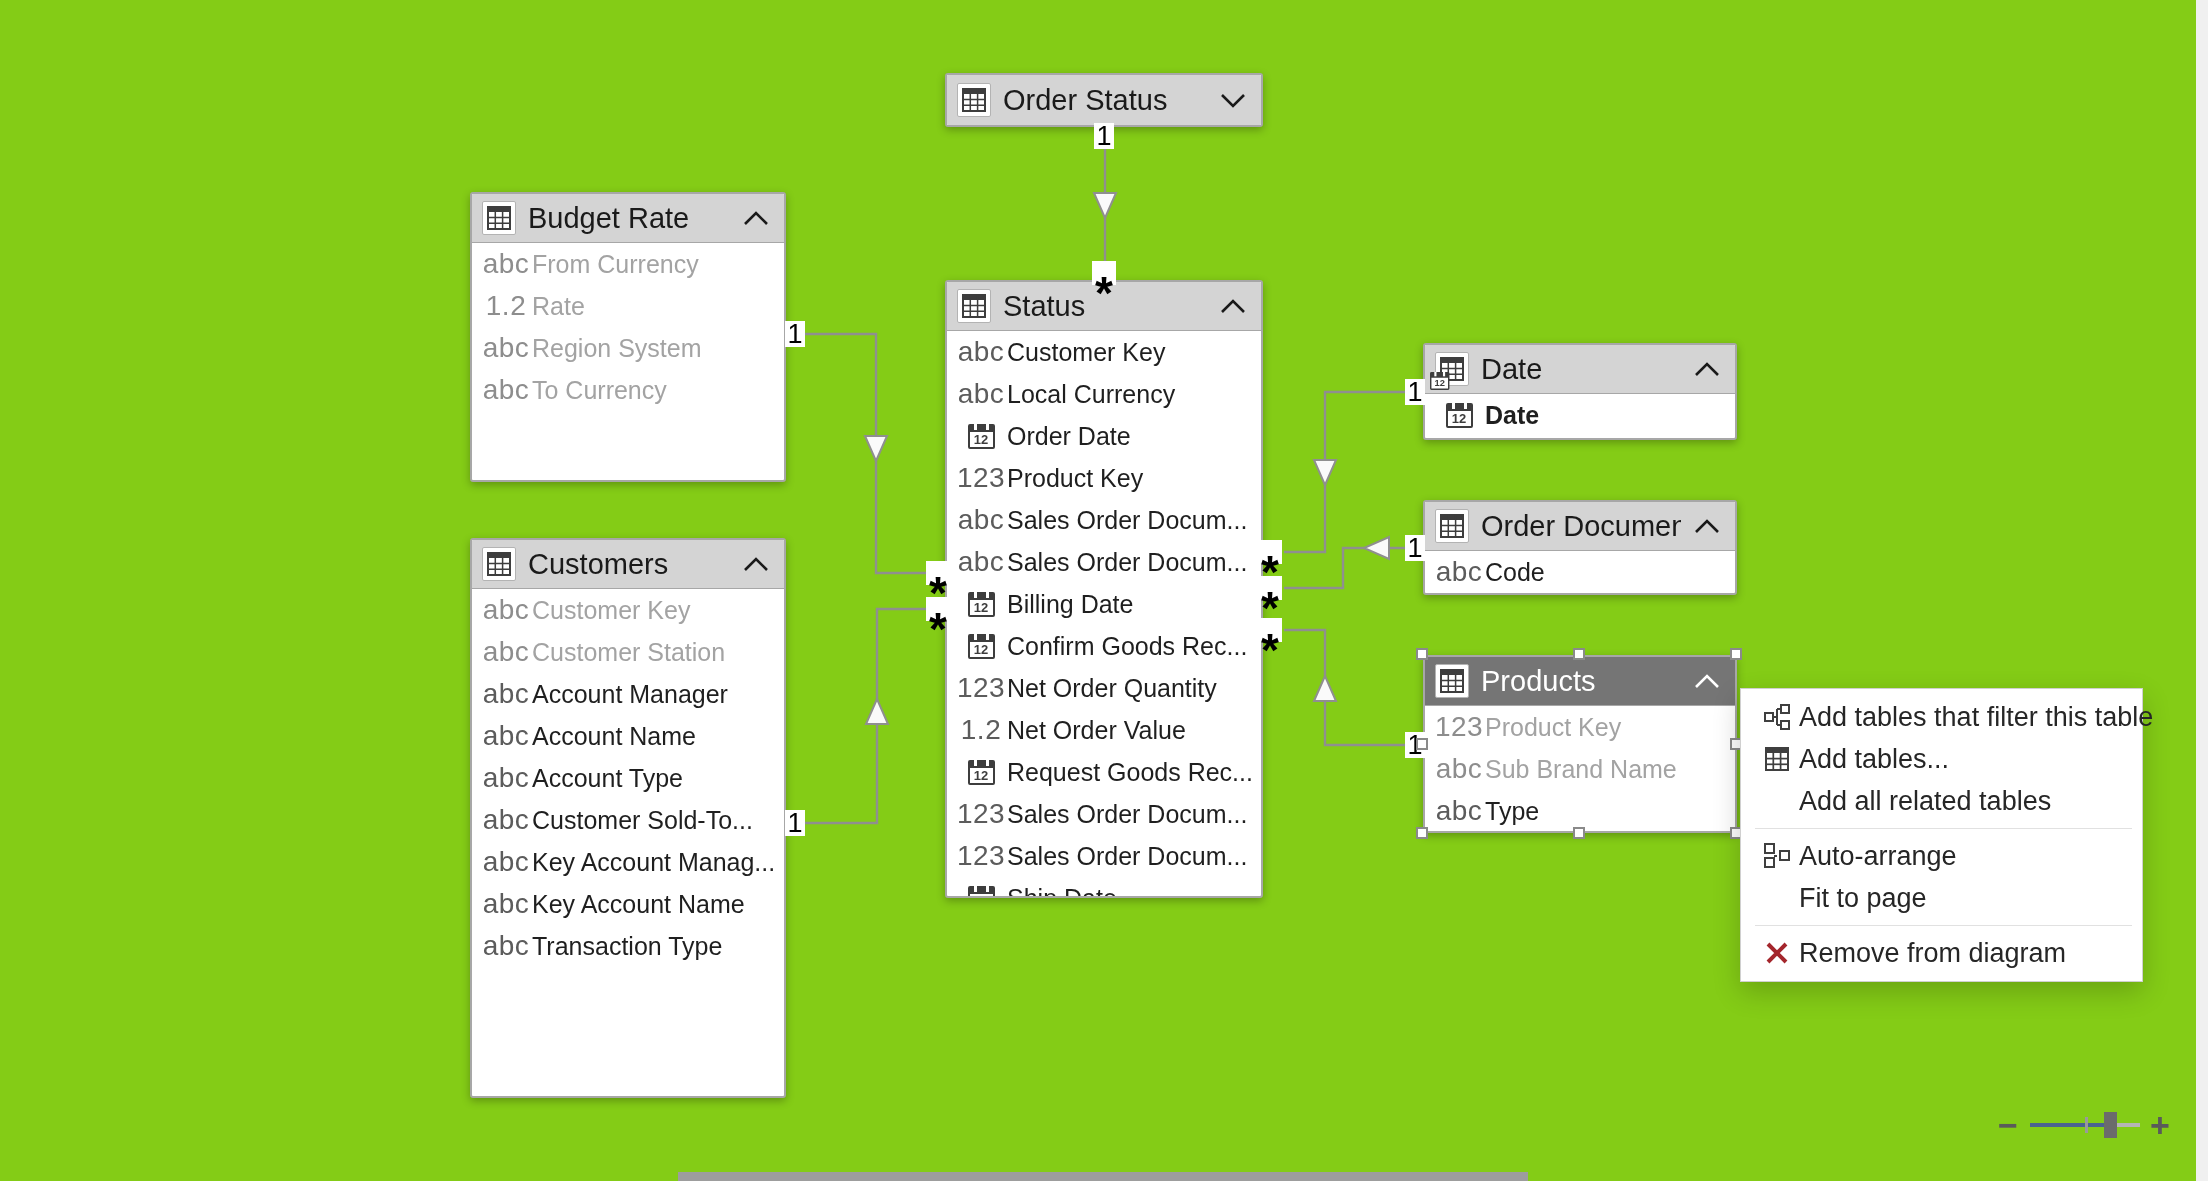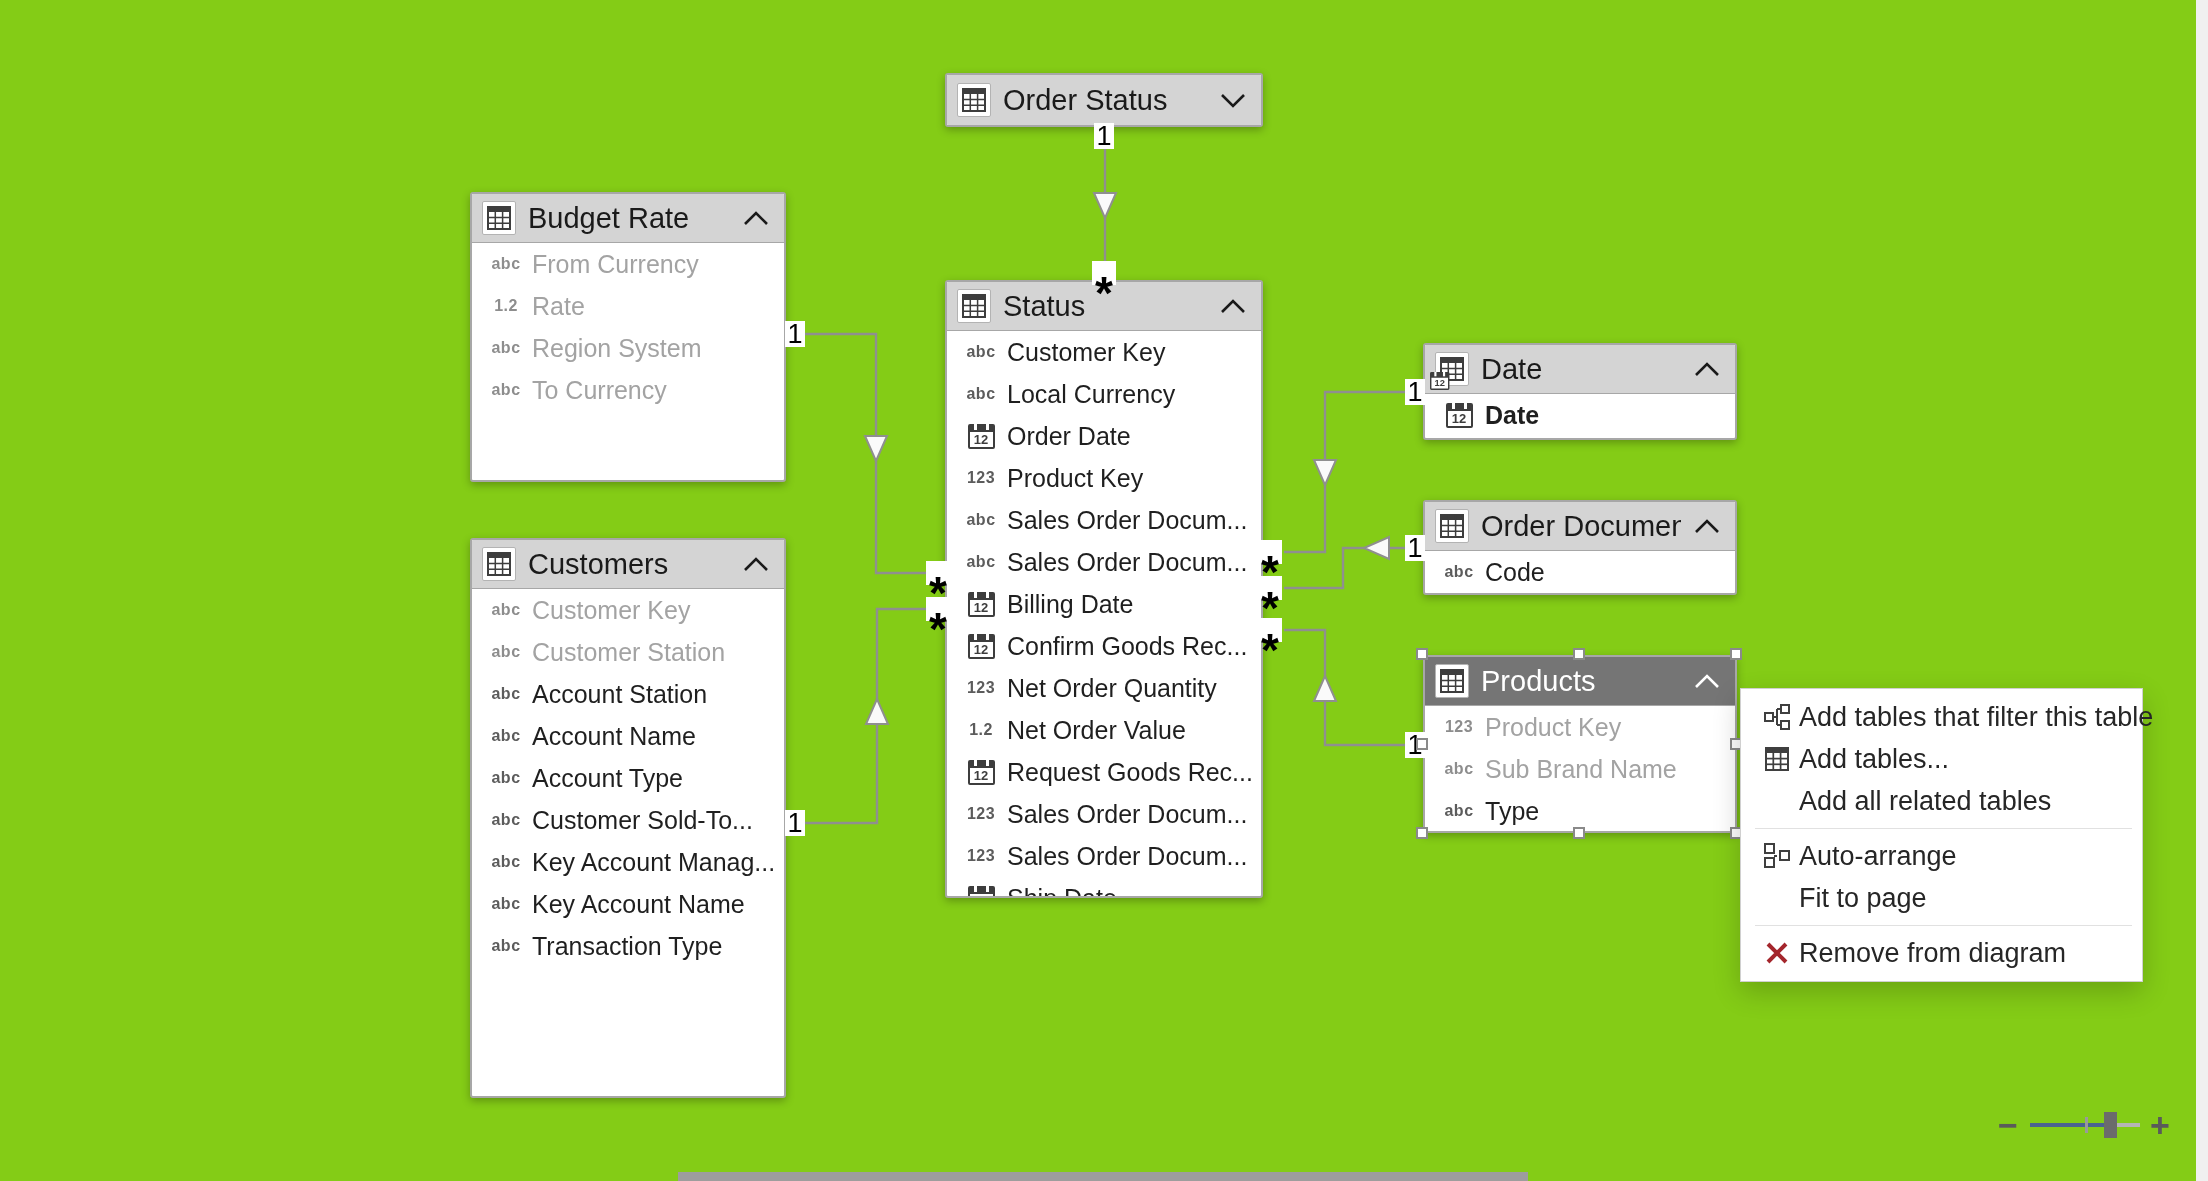--- a/index.html
+++ b/index.html
@@ -15,21 +15,21 @@
   .collapsed .t-header{height:100%;border-bottom:none;}
   .t-title{font-size:29px;flex:1;white-space:nowrap;overflow:hidden;}
   .selected .t-header{background:#757575;color:#fff;}
   .chev{flex:none;display:flex;align-items:center;}
   .t-icon{flex:none;position:relative;background:#fff;border:1px solid #b3b3b3;border-radius:2px;
     width:32px;height:32px;display:flex;align-items:center;justify-content:center;}
   .t-body{position:relative;}
 
   .field-row{height:42px;display:flex;align-items:center;padding-left:8px;}
   .ficon-col{width:52px;flex:none;display:flex;justify-content:center;align-items:center;}
-  .ficon-text{font-size:16px;font-weight:bold;color:#5c5c5c;letter-spacing:.5px;}
+  .ficon-text{font-size:28px;font-weight:normal;color:#5c5c5c;letter-spacing:.5px;}
   .fname{font-size:25px;color:#1f1f1f;white-space:nowrap;text-align:right;}
   .dim .fname{color:#a3a3a3;}
   .dim .ficon-text{color:#8d8d8d;}
   .boldfield .fname{font-weight:bold;}
 
   
   .cal{box-sizing:border-box;width:27px;height:25px;border:2px solid #3d3d3d;border-top-width:8px;
     border-radius:2px;color:#3d3d3d;font-size:13px;font-weight:bold;display:flex;align-items:center;
     justify-content:center;position:relative;background:#fff;}
   .cal::before,.cal::after{content:"";position:absolute;top:-8px;width:3px;height:6px;background:#fff;}
@@ -187,21 +187,21 @@
         <div class="field-row dim">
           <span class="ficon-col">
             <span class="ficon-text">abc</span>
           </span>
           <span class="fname">Customer Station</span>
         </div>
         <div class="field-row">
           <span class="ficon-col">
             <span class="ficon-text">abc</span>
           </span>
-          <span class="fname">Account Station</span>
+          <span class="fname">Account Manager</span>
         </div>
         <div class="field-row">
           <span class="ficon-col">
             <span class="ficon-text">abc</span>
           </span>
           <span class="fname">Account Name</span>
         </div>
         <div class="field-row">
           <span class="ficon-col">
             <span class="ficon-text">abc</span>

